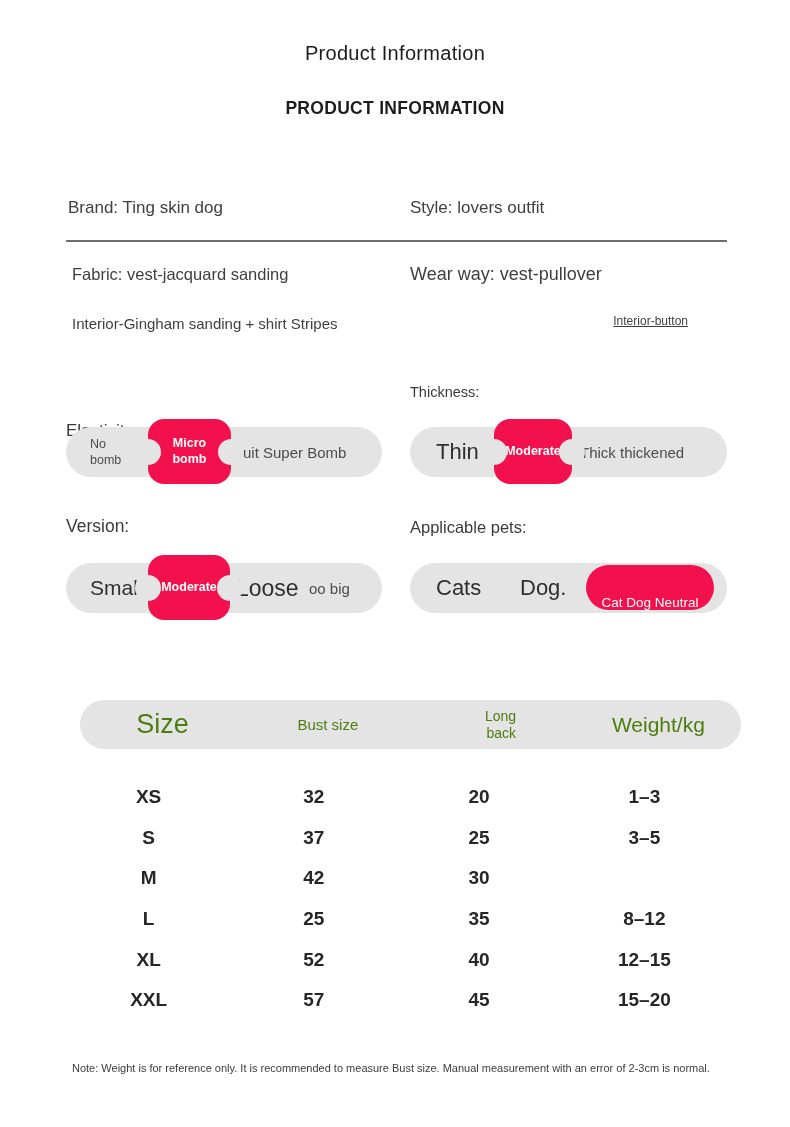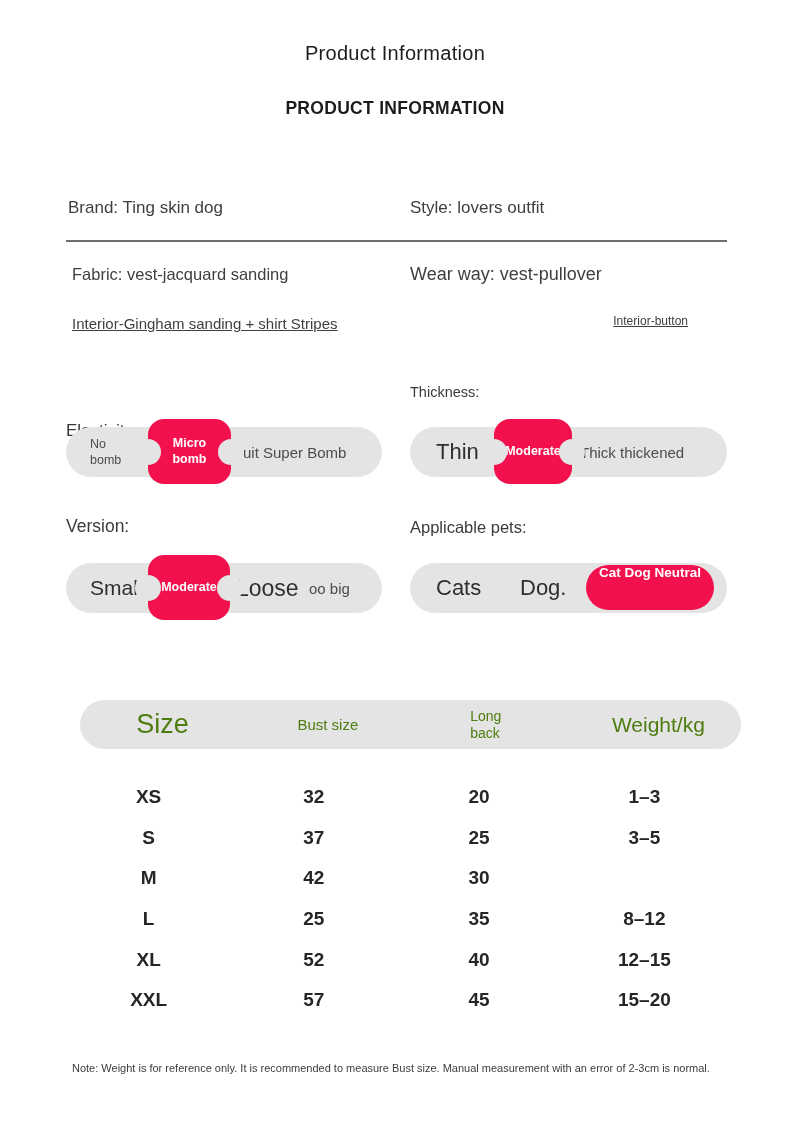--- a/index.html
+++ b/index.html
@@ -21,21 +21,21 @@
   .page-title{top:42px;left:0;width:790px;text-align:center;font-size:20px;color:#1c1c1c;letter-spacing:.3px;}
   .page-subtitle{top:98px;left:0;width:790px;text-align:center;font-size:17.5px;font-weight:bold;color:#1c1c1c;letter-spacing:.3px;}
 
   
   .spec{font-size:17px;color:var(--text-mid);}
   .spec-brand{left:68px;top:198px;}
   .spec-style{left:410px;top:198px;}
   .rule{left:66px;top:240px;width:661px;height:2px;background:#6e6e6e;}
   .spec-fabric{left:72px;top:265px;font-size:16.5px;}
   .spec-wear{left:410px;top:264px;font-size:18px;}
-  .spec-interior-l{left:72px;top:315px;font-size:15px;text-decoration:underline;}
+  .spec-interior-l{left:72px;top:315px;font-size:15px;}
   .spec-interior-r{right:102px;top:314px;font-size:12px;text-decoration:underline;}
 
   
   .attr-label{color:#3a3a3a;}
   .lbl-elasticity{left:66px;top:381px;font-size:17px;margin-top:40px;}
   .lbl-thickness{left:410px;top:384px;font-size:14.5px;}
   .lbl-version{left:66px;top:516px;font-size:17.5px;}
   .lbl-pets{left:410px;top:518px;font-size:16.5px;}
 
   
@@ -53,31 +53,31 @@
     font-weight:bold;line-height:1.25;z-index:2;
   }
   .chip::before,.chip::after{
     content:"";position:absolute;top:50%;width:26px;height:26px;border-radius:50%;
     background:var(--pill);transform:translateY(-50%);
   }
   .chip::before{left:-13px;}
   .chip::after{right:-13px;}
   .chip-pill{
     position:absolute;background:var(--accent);color:#fff;border-radius:23px;
-    display:flex;align-items:flex-start;justify-content:center;font-weight:bold;z-index:2;
+    display:flex;align-items:flex-end;justify-content:center;font-weight:normal;z-index:2;
   }
 
   
   .tbl-head{left:80px;top:700px;width:661px;height:49px;border-radius:32px;background:var(--pill);
     display:grid;grid-template-columns:25% 25% 25% 25%;align-items:center;color:#4d7c0f;}
   .tbl-head .th{text-align:center;}
   .th-size{font-size:27px;}
   .th-bust{font-size:15px;}
   .th-long{font-size:14px;line-height:1.2;}
-  .th-long span{display:inline-block;width:46px;text-align:left;}
+  .th-long span{display:inline-block;width:46px;text-align:right;}
   .th-weight{font-size:21px;}
   .tbl-rows{left:66px;top:777px;width:661px;}
   .tr{display:grid;grid-template-columns:25% 25% 25% 25%;height:40.6px;align-items:center;}
   .td{text-align:center;font-size:19px;font-weight:bold;color:#262626;}
 
   .note{left:72px;top:1062px;width:660px;font-size:11px;color:#3d3d3d;}
 </style>
 </head>
 <body>
 

